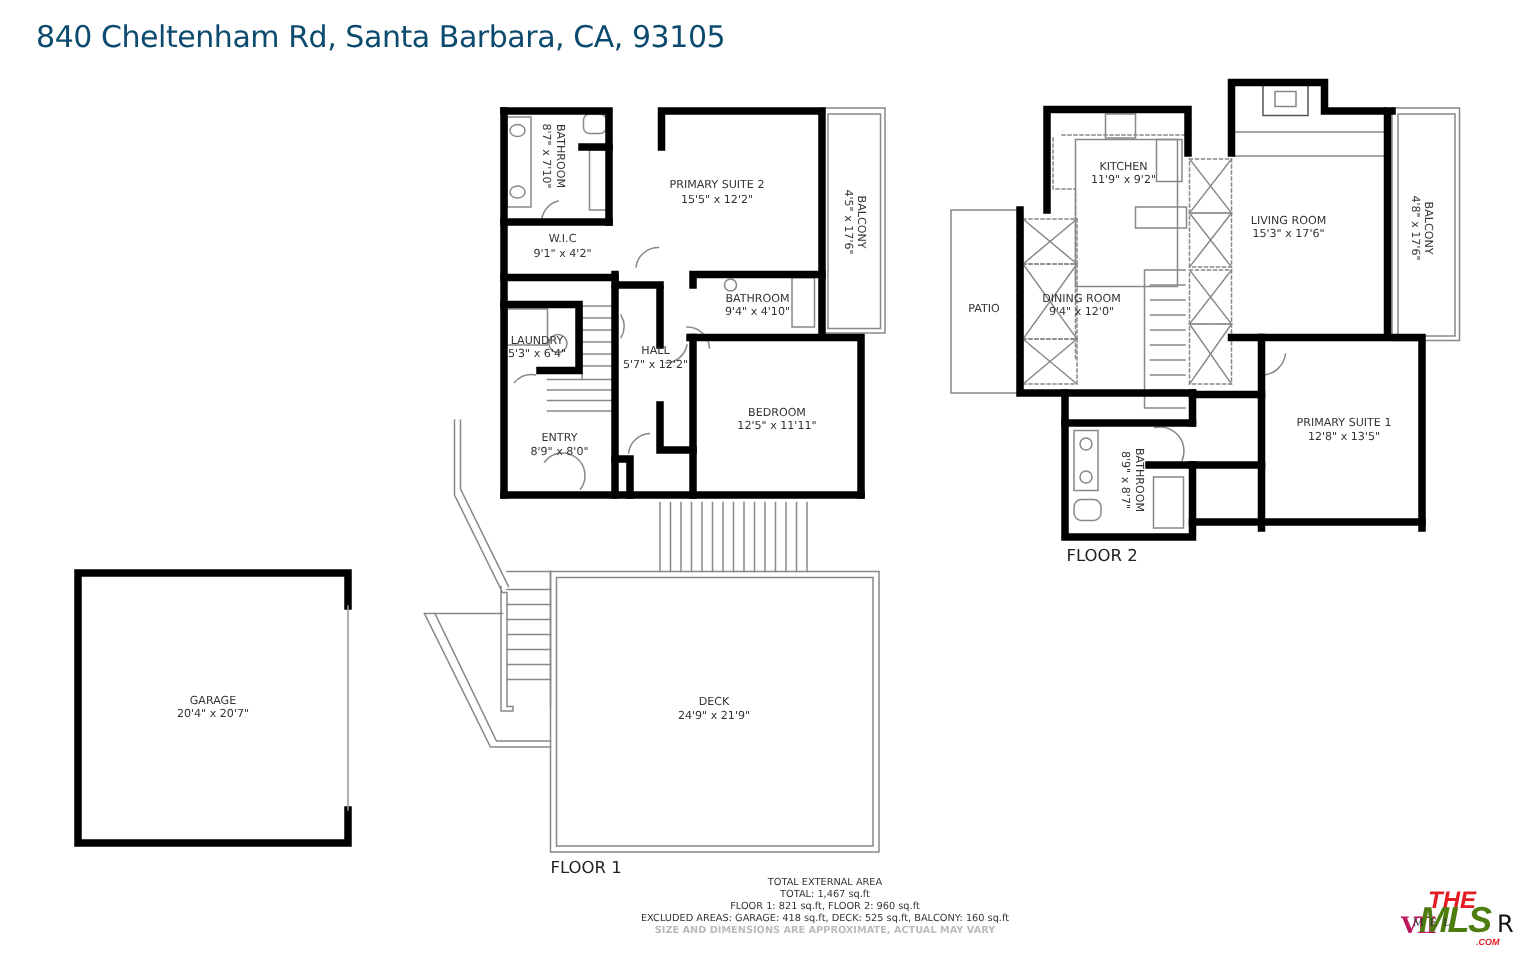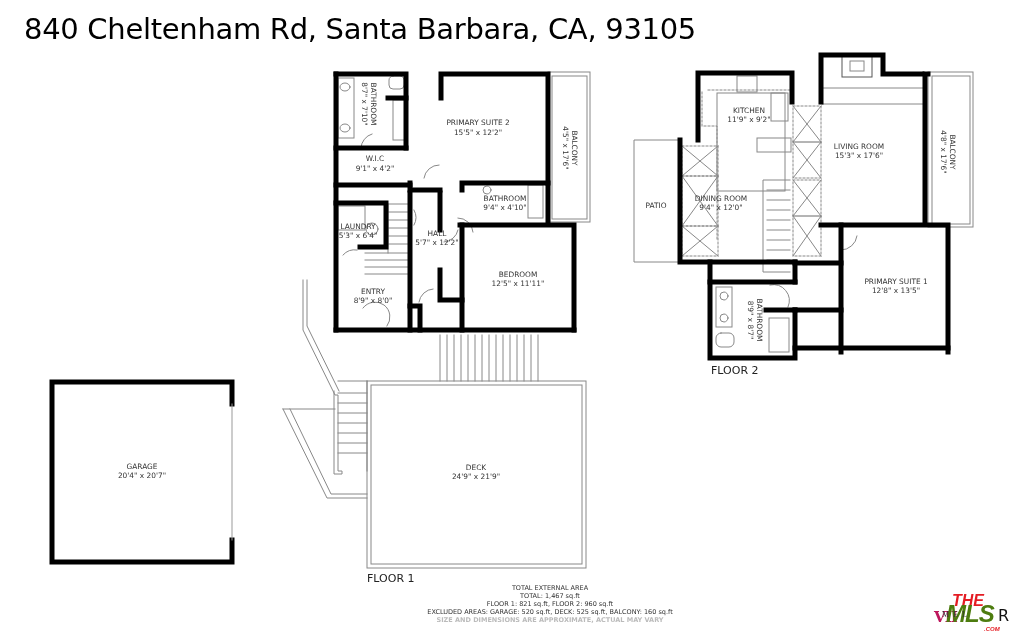--- a/index.html
+++ b/index.html
@@ -1,17 +1,17 @@
 <!DOCTYPE html>
 <html><head>
 <meta charset="utf-8">
 <style>
   html, body { margin: 0; padding: 0; }
   body { width: 1024px; height: 640px; background: #ffffff; position: relative; overflow: hidden; font-family: "DejaVu Sans", sans-serif; }
-  .title { position: absolute; left: 24px; top: 12px; font-family: "DejaVu Sans", sans-serif; font-size: 29px; color: #000000; letter-spacing: -0.3px; }
+  .title { position: absolute; left: 24px; top: 12px; font-family: "DejaVu Sans", sans-serif; font-size: 20px; color: #0c4a6e; letter-spacing: -0.3px; }
   svg.plan { position: absolute; left: 0; top: 0; }
   .lbl { font-family: "DejaVu Sans", sans-serif; font-size: 7.4px; fill: #333; text-anchor: middle; }
   .floor { font-family: "DejaVu Sans", sans-serif; font-size: 11px; fill: #222; }
   .area { position: absolute; left: 400px; top: 584px; width: 300px; text-align: center; font-family: "DejaVu Sans", sans-serif; font-size: 6.5px; color: #333; line-height: 8.1px; }
   .area .disc { color: #bbb; font-weight: bold; }
   .logo { position: absolute; left: 918px; top: 590px; width: 100px; height: 48px; }
   .logo .vi { position: absolute; left: 16px; top: 18px; font-family: "DejaVu Serif", serif; font-weight: bold; font-size: 15px; color: #be185d; letter-spacing: -1px; }
   .logo .the { position: absolute; left: 34px; top: 2px; font-family: "Liberation Sans", sans-serif; font-weight: bold; font-style: italic; font-size: 16px; color: #e41c23; }
   .logo .mls { position: absolute; left: 28px; top: 10px; font-family: "Liberation Sans", sans-serif; font-weight: bold; font-style: italic; font-size: 24px; color: #4d7c0f; letter-spacing: -1px; }
   .logo .r { position: absolute; left: 80px; top: 16px; font-family: "DejaVu Sans", sans-serif; font-size: 16px; color: #111; }
@@ -249,21 +249,21 @@
       <text class="lbl" x="0" y="6">8'9" x 8'7"</text>
     </g>
     <text class="floor" x="711" y="374">FLOOR 2</text>
   </g>
 </svg>
 
 <div class="area">
   <div>TOTAL EXTERNAL AREA</div>
   <div>TOTAL: 1,467 sq.ft</div>
   <div>FLOOR 1: 821 sq.ft, FLOOR 2: 960 sq.ft</div>
-  <div>EXCLUDED AREAS: GARAGE: 520 sq.ft, DECK: 525 sq.ft, BALCONY: 160 sq.ft</div>
+  <div>EXCLUDED AREAS: GARAGE: 418 sq.ft, DECK: 525 sq.ft, BALCONY: 160 sq.ft</div>
   <div class="disc">SIZE AND DIMENSIONS ARE APPROXIMATE, ACTUAL MAY VARY</div>
 </div>
 
 <div class="logo">
   <span class="vi">VII</span>
   <span class="the">THE</span>
   <span class="mls">MLS</span>
   <span class="r">R</span>
   <span class="mel">MEL</span>
   <span class="com">.COM</span>

